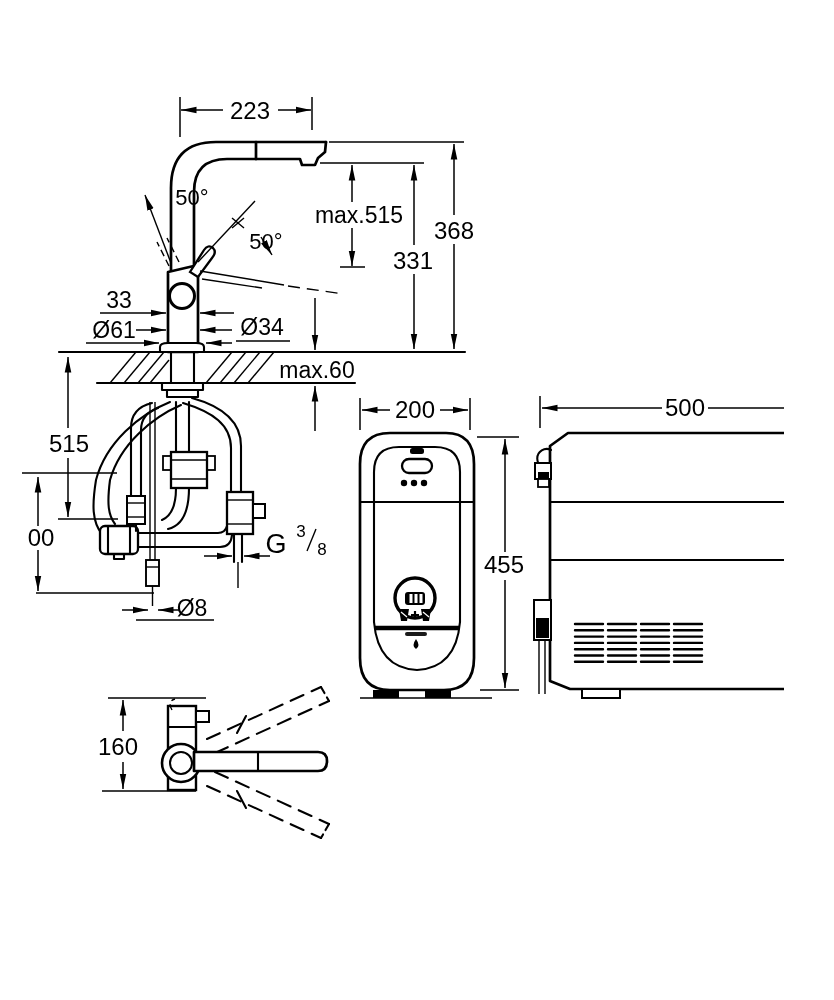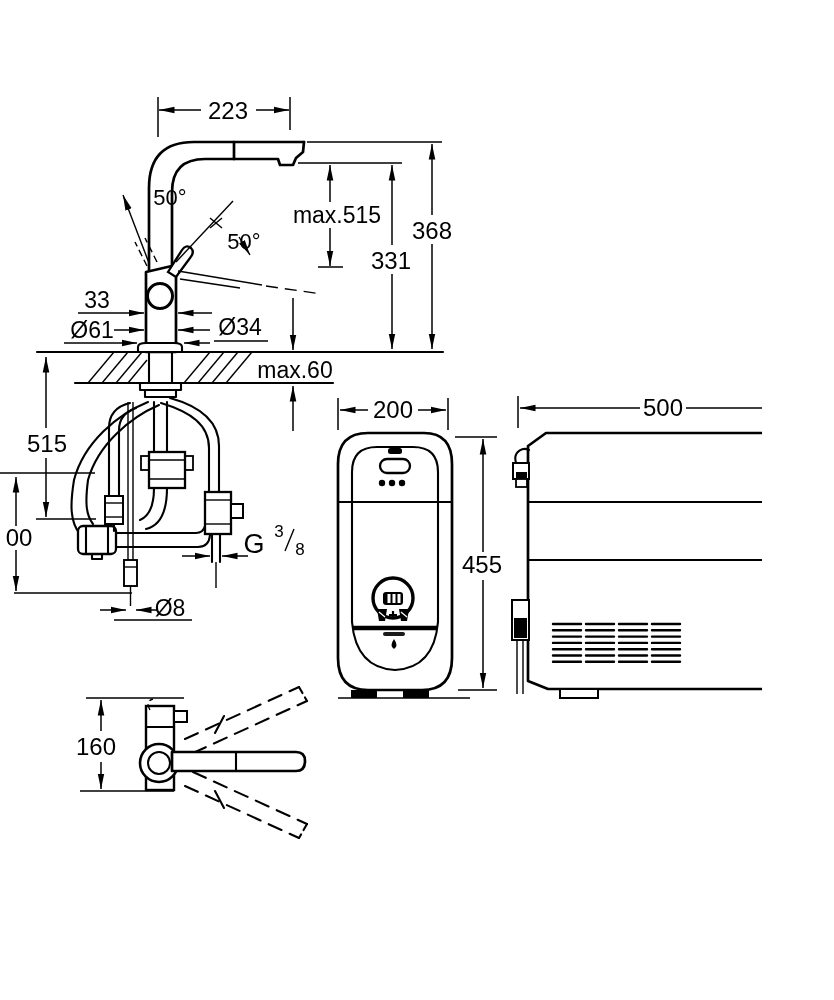--- a/index.html
+++ b/index.html
@@ -1,17 +1,17 @@
 <!DOCTYPE html>
 <html><head>
 <meta charset="utf-8">
 <style>
   html,body{margin:0;padding:0;background:#fff;}
   .page{position:relative;width:762px;height:1000px;background:#fff;overflow:hidden;
-        font-family:"Liberation Sans",sans-serif;}
+        font-family:"Liberation Sans",sans-serif;margin-left:22px;}
   svg{display:block}
   .outline{fill:none;stroke:#000;stroke-width:2.7;stroke-linecap:round;stroke-linejoin:round;}
   .med{fill:none;stroke:#000;stroke-width:2.1;stroke-linecap:round;stroke-linejoin:round;}
   .thin{fill:none;stroke:#000;stroke-width:1.4;stroke-linecap:butt;}
   .dim{fill:none;stroke:#000;stroke-width:1.5;stroke-linecap:butt;}
   .whitefill{fill:#fff;}
   text{fill:#000;font-family:"Liberation Sans",sans-serif;}
   .t24{font-size:24px;} .t23{font-size:23px;} .t22{font-size:22px;}
   .t27{font-size:27px;} .t17{font-size:17px;}
 </style>

